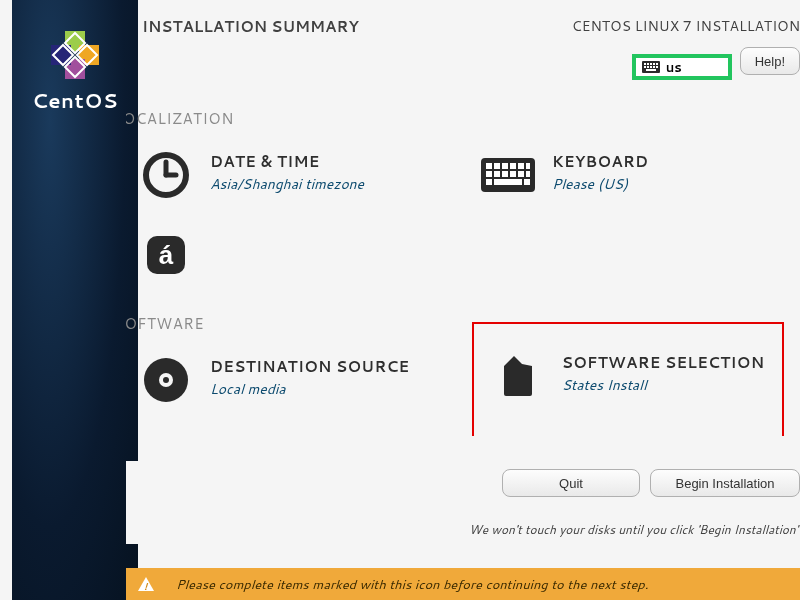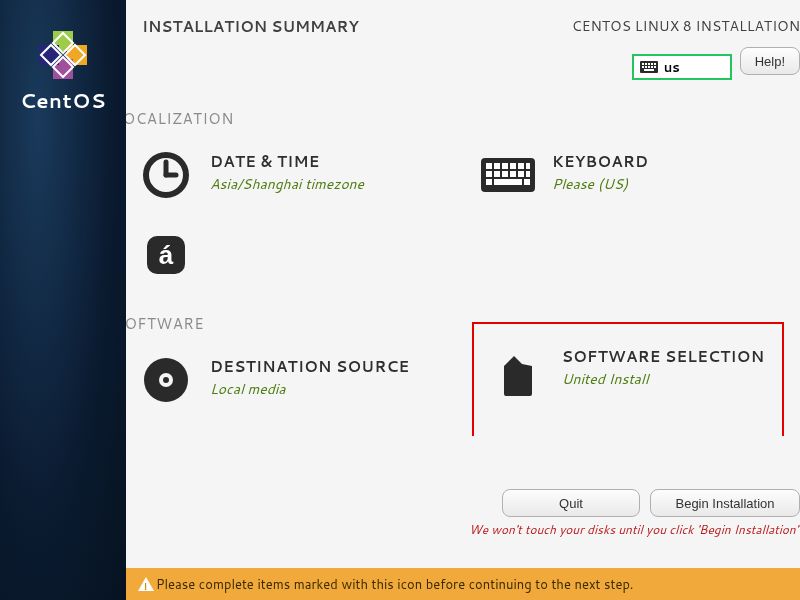--- a/index.html
+++ b/index.html
@@ -4,21 +4,21 @@
 <style>
 * { margin: 0; padding: 0; box-sizing: border-box; }
 body {
   width: 800px; height: 600px;
   font-family: "Cantarell", "DejaVu Sans", sans-serif;
   background: #f5f5f5;
   overflow: hidden;
   position: relative;
 }
 .sidebar {
-  position: absolute; left: 0; top: 0;
+  position: absolute; left: 12px; top: 0;
   width: 126px; height: 600px;
   background: radial-gradient(ellipse at 30% 20%, #1a3a5c 0%, #0a1a2f 60%, #061220 100%);
 }
 .logo {
   display: flex; flex-direction: column; align-items: center;
   margin-top: 30px;
 }
 .logo-mark { width: 50px; height: 50px; }
 .logo-text {
   color: #fff; font-weight: bold; font-size: 20px;
@@ -35,21 +35,21 @@
 .header {
   display: flex; justify-content: space-between;
   padding: 16px 0 10px 16px;
 }
 .header-left { font-weight: bold; font-size: 15px; color: #404040; }
 .header-right { text-align: right; padding-right: 0; }
 .header-subtitle { font-size: 14px; color: #404040; margin-bottom: 6px; }
 .topbar-controls { display: flex; gap: 8px; justify-content: flex-end; align-items: center; }
 
 .kb-indicator {
-  background: #fff; border: 2px solid #22c55e;
+  background: #fff; border: 4px solid #22c55e;
   width: 100px; height: 26px;
   display: flex; align-items: center;
   padding: 0 6px; gap: 6px;
   font-size: 13px; font-weight: bold; margin-top: 12px;
 }
 .kb-icon { width: 18px; height: 12px; }
 
 .help-btn, .quit-btn, .begin-btn {
   background: linear-gradient(#fdfdfd, #e9e9e9);
   border: 1px solid #b0b0b0;
@@ -79,46 +79,46 @@
   padding: 10px 8px 10px 16px;
   cursor: pointer;
 }
 .spoke-icon {
   width: 60px; height: 60px;
   display: flex; align-items: center; justify-content: center;
   flex-shrink: 0;
 }
 .spoke-text { margin-left: 14px; padding-top: 6px; }
 .spoke-title { font-weight: bold; font-size: 15px; color: #2e2e2e; letter-spacing: 0.3px; }
-.spoke-sub { font-style: italic; color: #4d7c0f; font-size: 14px; margin-top: 2px; }
+.spoke-sub { font-style: italic; color: #0c4a6e; font-size: 14px; margin-top: 2px; }
 
 .highlighted {
   outline: 2px solid #e40000;
   outline-offset: -2px;
 }
 
 .footer-actions {
   position: absolute; left: 126px; bottom: 56px;
   width: 674px;
   background: #f5f5f5;
   padding: 8px 0 6px 0;
   text-align: right;
 }
 .footer-actions .btns { display: flex; gap: 10px; justify-content: flex-end; padding-right: 0; }
 .quit-btn { width: 138px; }
 .begin-btn { width: 150px; }
-.footer-note { font-style: italic; color: #b91c1c; font-size: 12px; margin-top: 4px; padding-right: 2px; }
+.footer-note { font-style: italic; color: #404040; font-size: 12px; margin-top: 24px; padding-right: 2px; }
 
 .warning-bar {
   position: absolute; left: 126px; bottom: 0;
   width: 674px; height: 32px;
   background: #f0a93a;
   display: flex; align-items: center;
-  padding: 0 12px; gap: 2px;
-  font-size: 13px; color: #3a2a00;
+  padding: 0 12px; gap: 22px;
+  font-size: 13px; color: #3a2a00; font-style: italic;
 }
 .warn-icon {
   width: 0; height: 0;
   border-left: 8px solid transparent;
   border-right: 8px solid transparent;
   border-bottom: 14px solid #fff;
   position: relative;
 }
 .warn-icon::after {
   content: "!"; position: absolute; left: -2px; top: 2px;
@@ -151,21 +151,21 @@
     </svg>
     <div class="logo-text">CentOS</div>
   </div>
 </div>
 
 <div class="main clip">
 
   <div class="header">
     <div class="header-left">INSTALLATION SUMMARY</div>
     <div class="header-right">
-      <div class="header-subtitle">CENTOS LINUX 8 INSTALLATION</div>
+      <div class="header-subtitle">CENTOS LINUX 7 INSTALLATION</div>
       <div class="topbar-controls">
         <div class="kb-indicator">
           <svg class="kb-icon" viewBox="0 0 18 12">
             <rect x="0" y="0" width="18" height="12" rx="1" fill="#2a2a2a"></rect>
             <g fill="#fff">
               <rect x="2" y="2" width="2" height="2"></rect>
                 <rect x="5" y="2" width="2" height="2"></rect>
                 <rect x="8" y="2" width="2" height="2"></rect>
                 <rect x="11" y="2" width="2" height="2"></rect>
                 <rect x="14" y="2" width="2" height="2"></rect>
@@ -259,23 +259,23 @@
           <div class="spoke-sub">Local media</div>
         </div>
       </div>
       <div class="spoke highlighted" style="width:320px;height:118px;margin-top:-18px">
         <div class="spoke-icon" style="margin-top:14px">
           <svg width="48" height="48" viewBox="0 0 48 48">
               <path d="M10 14 L10 42 Q10 44 12 44 L36 44 Q38 44 38 42 L38 14 Z" fill="#2a2a2a"></path>
               <path d="M10 14 L20 4 L28 12 L38 14 Z" fill="#2a2a2a"></path>
             </svg>
         </div>
-        <div class="spoke-text" style="margin-top:8px">
+        <div class="spoke-text" style="margin-top:14px">
           <div class="spoke-title">SOFTWARE SELECTION</div>
-          <div class="spoke-sub">United Install</div>
+          <div class="spoke-sub">States Install</div>
         </div>
       </div>
     </div>
 
     <div class="section-label">SYSTEM</div>
 
     <div class="spoke-row">
       <div class="spoke">
         <div class="spoke-icon">
           <svg width="50" height="50" viewBox="0 0 50 50">

